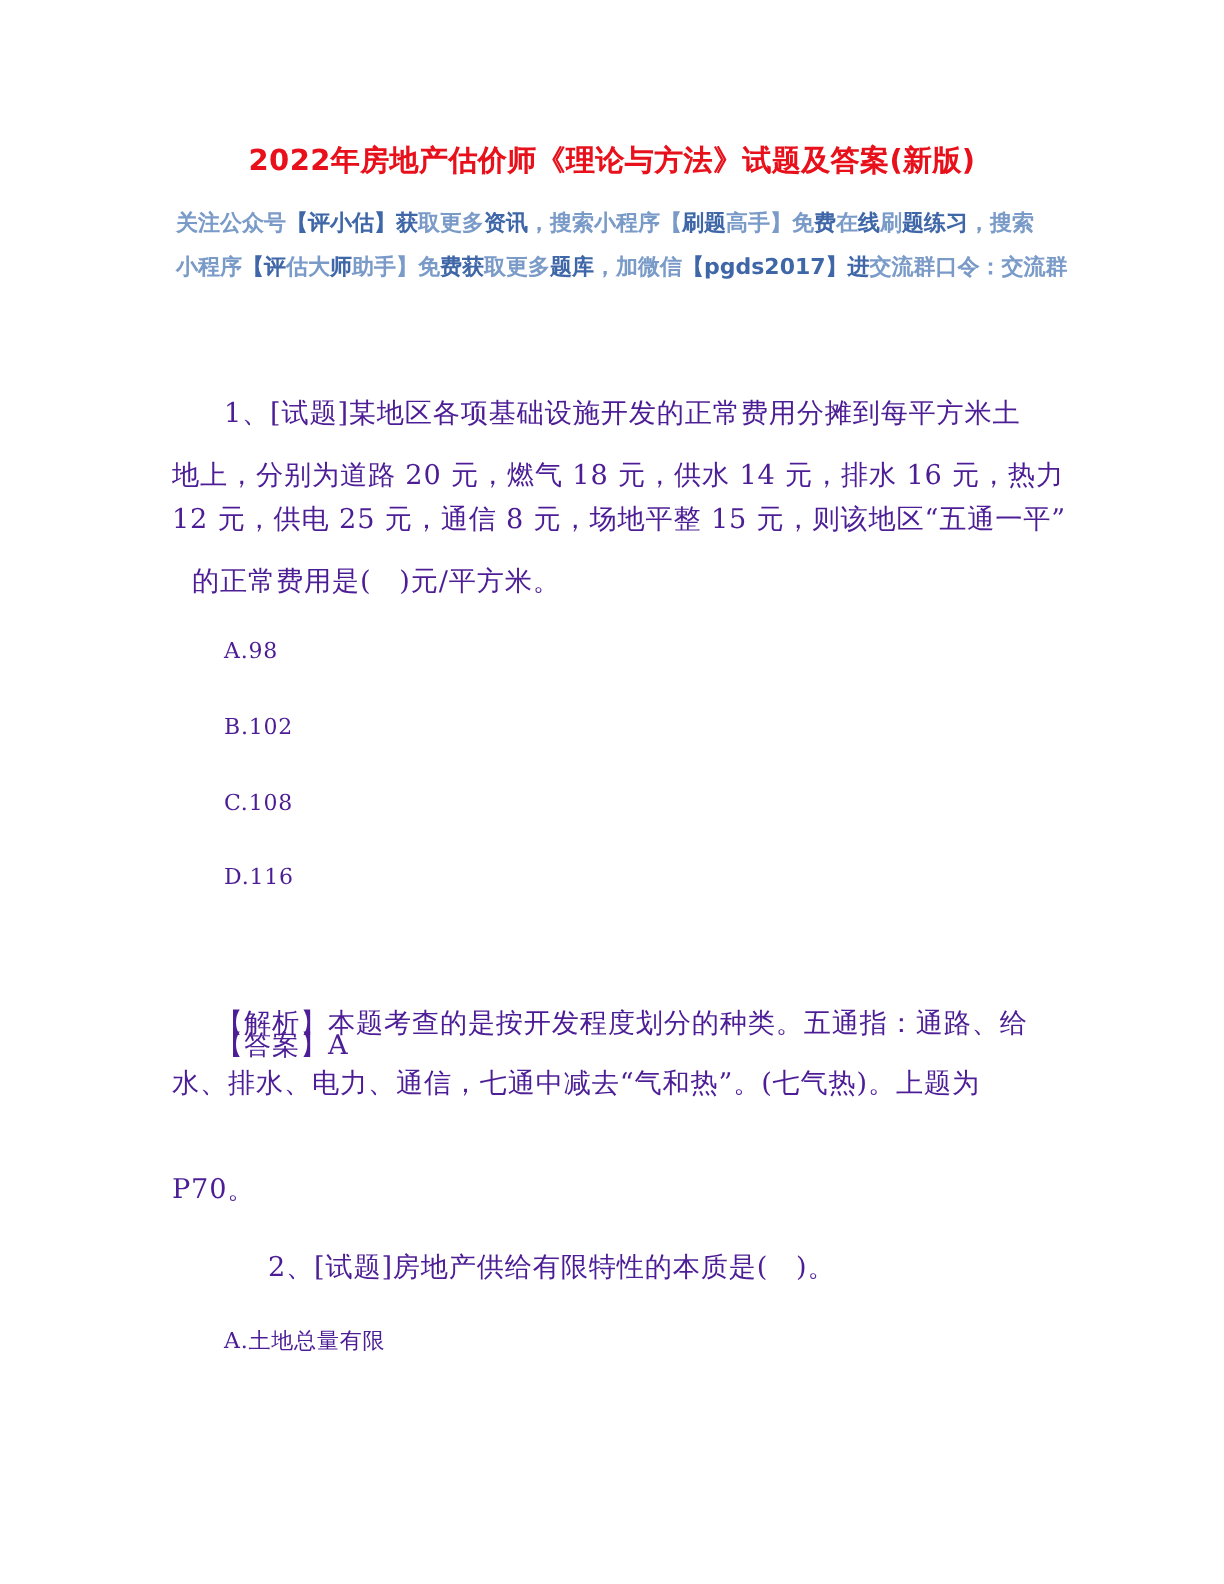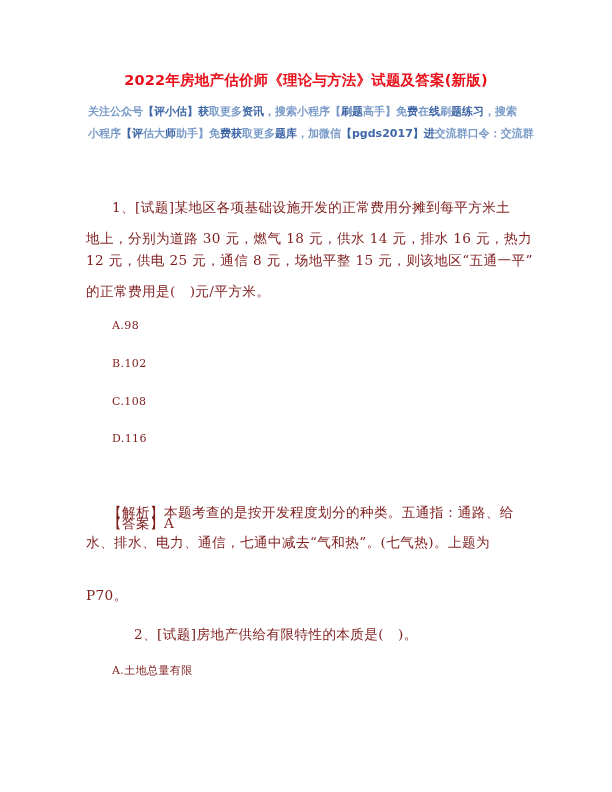--- a/index.html
+++ b/index.html
@@ -44,21 +44,21 @@
       font-weight: bold;
     }
     .promo .em { color: #3f67a8; }
     .promo-1 { top: 101px; }
     .promo-2 { top: 123px; left: 88px; }
     .body-line {
       position: absolute;
       left: 86px;
       font-size: 13.6px;
       line-height: 20px;
-      color: #7f1d1d;
+      color: #4c1d95;
       white-space: nowrap;
       letter-spacing: 0.4px;
     }
     .indent { left: 112px; }
     .opt { left: 112px; font-size: 11px; }
   </style>
 </head>
 <body>
 
 <div class="page">
@@ -67,23 +67,23 @@
 
   <div class="promo promo-1">
     <span>关注公众号</span><span class="em">【评小估】获</span><span>取更多</span><span class="em">资讯</span><span>，搜索小程序【</span><span class="em">刷题</span><span>高手】免</span><span class="em">费</span><span>在</span><span class="em">线</span><span>刷</span><span class="em">题练习</span><span>，搜索</span>
   </div>
 
   <div class="promo promo-2">
     <span>小程序</span><span class="em">【评</span><span>估大</span><span class="em">师</span><span>助手】免</span><span class="em">费获</span><span>取更多</span><span class="em">题库</span><span>，加微信</span><span class="em">【pgds2017】进</span><span>交流群口令：交流群</span>
   </div>
 
   <div class="body-line indent" style="top:197px;">1、[试题]某地区各项基础设施开发的正常费用分摊到每平方米土</div>
-  <div class="body-line" style="top:228px;">地上，分别为道路 30 元，燃气 18 元，供水 14 元，排水 16 元，热力</div>
+  <div class="body-line" style="top:228px;">地上，分别为道路 20 元，燃气 18 元，供水 14 元，排水 16 元，热力</div>
   <div class="body-line" style="top:250px;text-align:center;">12 元，供电 25 元，通信 8 元，场地平整 15 元，则该地区“五通一平”</div>
-  <div class="body-line" style="top:281px;">的正常费用是(　)元/平方米。</div>
+  <div class="body-line" style="top:281px;margin-left:10px;">的正常费用是(　)元/平方米。</div>
 
   <div class="body-line opt" style="top:316px;">A.98</div>
   <div class="body-line opt" style="top:354px;">B.102</div>
   <div class="body-line opt" style="top:392px;">C.108</div>
   <div class="body-line opt" style="top:429px;">D.116</div>
 
   <div class="body-line" style="top:466px; left:108px;margin-top:47px;">【答案】A</div>
 
   <div class="body-line" style="top:532px;">水、排水、电力、通信，七通中减去“气和热”。(七气热)。上题为</div>
   <div class="body-line" style="top:502px; left:108px;">【解析】本题考查的是按开发程度划分的种类。五通指：通路、给</div>

